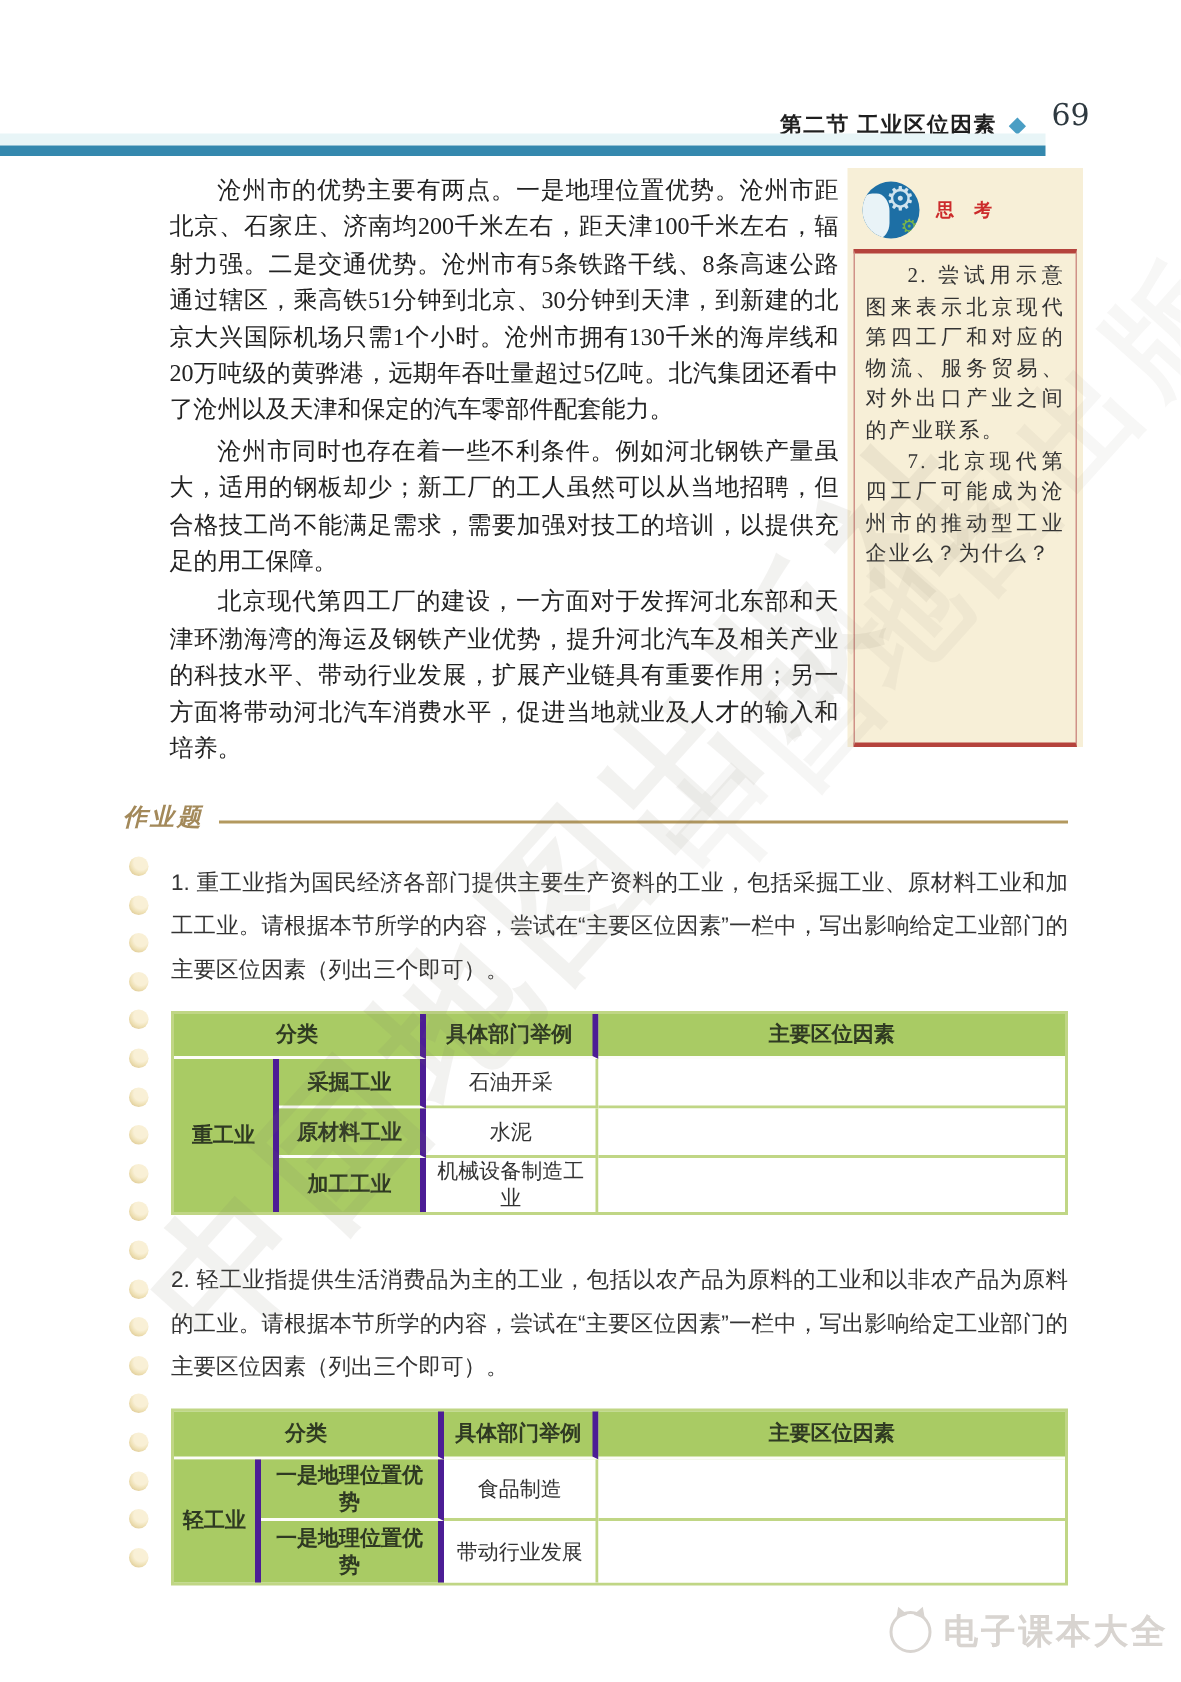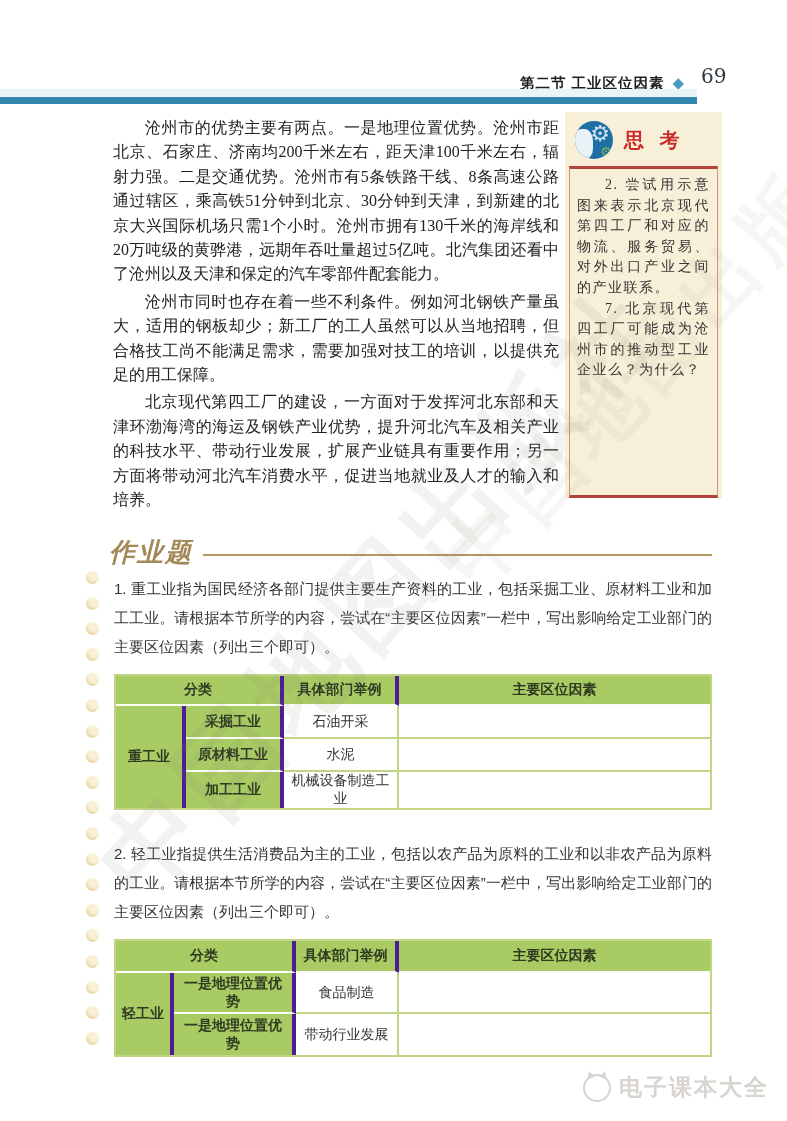--- a/index.html
+++ b/index.html
@@ -43,37 +43,37 @@
   }
   .think-icon .gear-big{
     position:absolute;right:3px;top:2px;color:#cfe3ee;font-size:22px;line-height:22px;
     font-family:"DejaVu Sans",sans-serif;
   }
   .think-icon .gear-small{
     position:absolute;right:1px;bottom:1px;color:#7ab648;font-size:13px;line-height:13px;
     font-family:"DejaVu Sans",sans-serif;
   }
   .think-title{
-    margin-left:11px;color:#cc2b2b;font-weight:bold;font-size:20px;letter-spacing:5px;
+    margin-left:11px;color:#cc2b2b;font-weight:bold;font-size:12px;letter-spacing:5px;
     font-family:"Liberation Sans","DejaVu Sans",sans-serif;white-space:nowrap;
   }
   .think-body{
     flex:1;margin:0 4px;border-top:3px solid #b5433c;border-bottom:3px solid #b5433c;
     border-left:1px solid #d09187;border-right:1px solid #d09187;
     padding:6px 7px;box-sizing:border-box;
     font-size:14px;line-height:20.6px;letter-spacing:1.5px;color:#333;text-align:justify;
   }
   .think-body p{margin:0;text-indent:2em;}
   
   .hw-title-row{
     position:absolute;left:82px;top:535px;width:630px;display:flex;align-items:center;
   }
   .hw-title{
     font-family:"Liberation Serif",serif;font-style:italic;font-weight:bold;
-    font-size:26px;color:#a3895a;letter-spacing:2px;white-space:nowrap;margin-left:27px;
+    font-size:16px;color:#a3895a;letter-spacing:2px;white-space:nowrap;
   }
   .hw-rule{flex:1;height:2px;background:#b3995f;margin-left:10px;margin-top:4px;}
   .ring-strip{position:absolute;left:86px;top:571px;width:14px;}
   .ring{
     display:block;width:13px;height:13px;border-radius:50%;margin-bottom:12.6px;
     background:radial-gradient(circle at 62% 32%,#f9f0d6 40%,#eee0b4 62%,#d2b87e 100%);
   }
   .hw-body{
     position:absolute;left:114px;top:574px;width:598px;
     font-family:"Liberation Sans","DejaVu Sans",sans-serif;color:#333;
@@ -102,21 +102,21 @@
   
   .wm-diag{
     position:absolute;pointer-events:none;white-space:nowrap;z-index:5;
     color:#7d7668;font-weight:bold;font-family:"Liberation Sans",sans-serif;
   }
   .wm-1{left:70px;top:838px;font-size:100px;letter-spacing:12px;opacity:0.09;
         transform:rotate(-48deg);transform-origin:0 0;}
   .wm-2{left:420px;top:540px;font-size:78px;letter-spacing:10px;opacity:0.06;
         transform:rotate(-48deg);transform-origin:0 0;}
   .footer-wm{
-    position:absolute;top:1072px;right:18px;display:flex;align-items:center;
+    position:absolute;top:1072px;right:8px;display:flex;align-items:center;
     color:#d8d4d0;font-family:"Liberation Sans","DejaVu Sans",sans-serif;
     font-size:23px;font-weight:bold;letter-spacing:2px;
   }
   .cat-logo{
     position:relative;width:24px;height:24px;border:2.5px solid #d8d4d0;border-radius:50%;
     margin-right:8px;flex:0 0 auto;
   }
   .cat-logo::before,.cat-logo::after{
     content:"";position:absolute;top:-5px;width:0;height:0;
     border-left:4px solid transparent;border-right:4px solid transparent;

